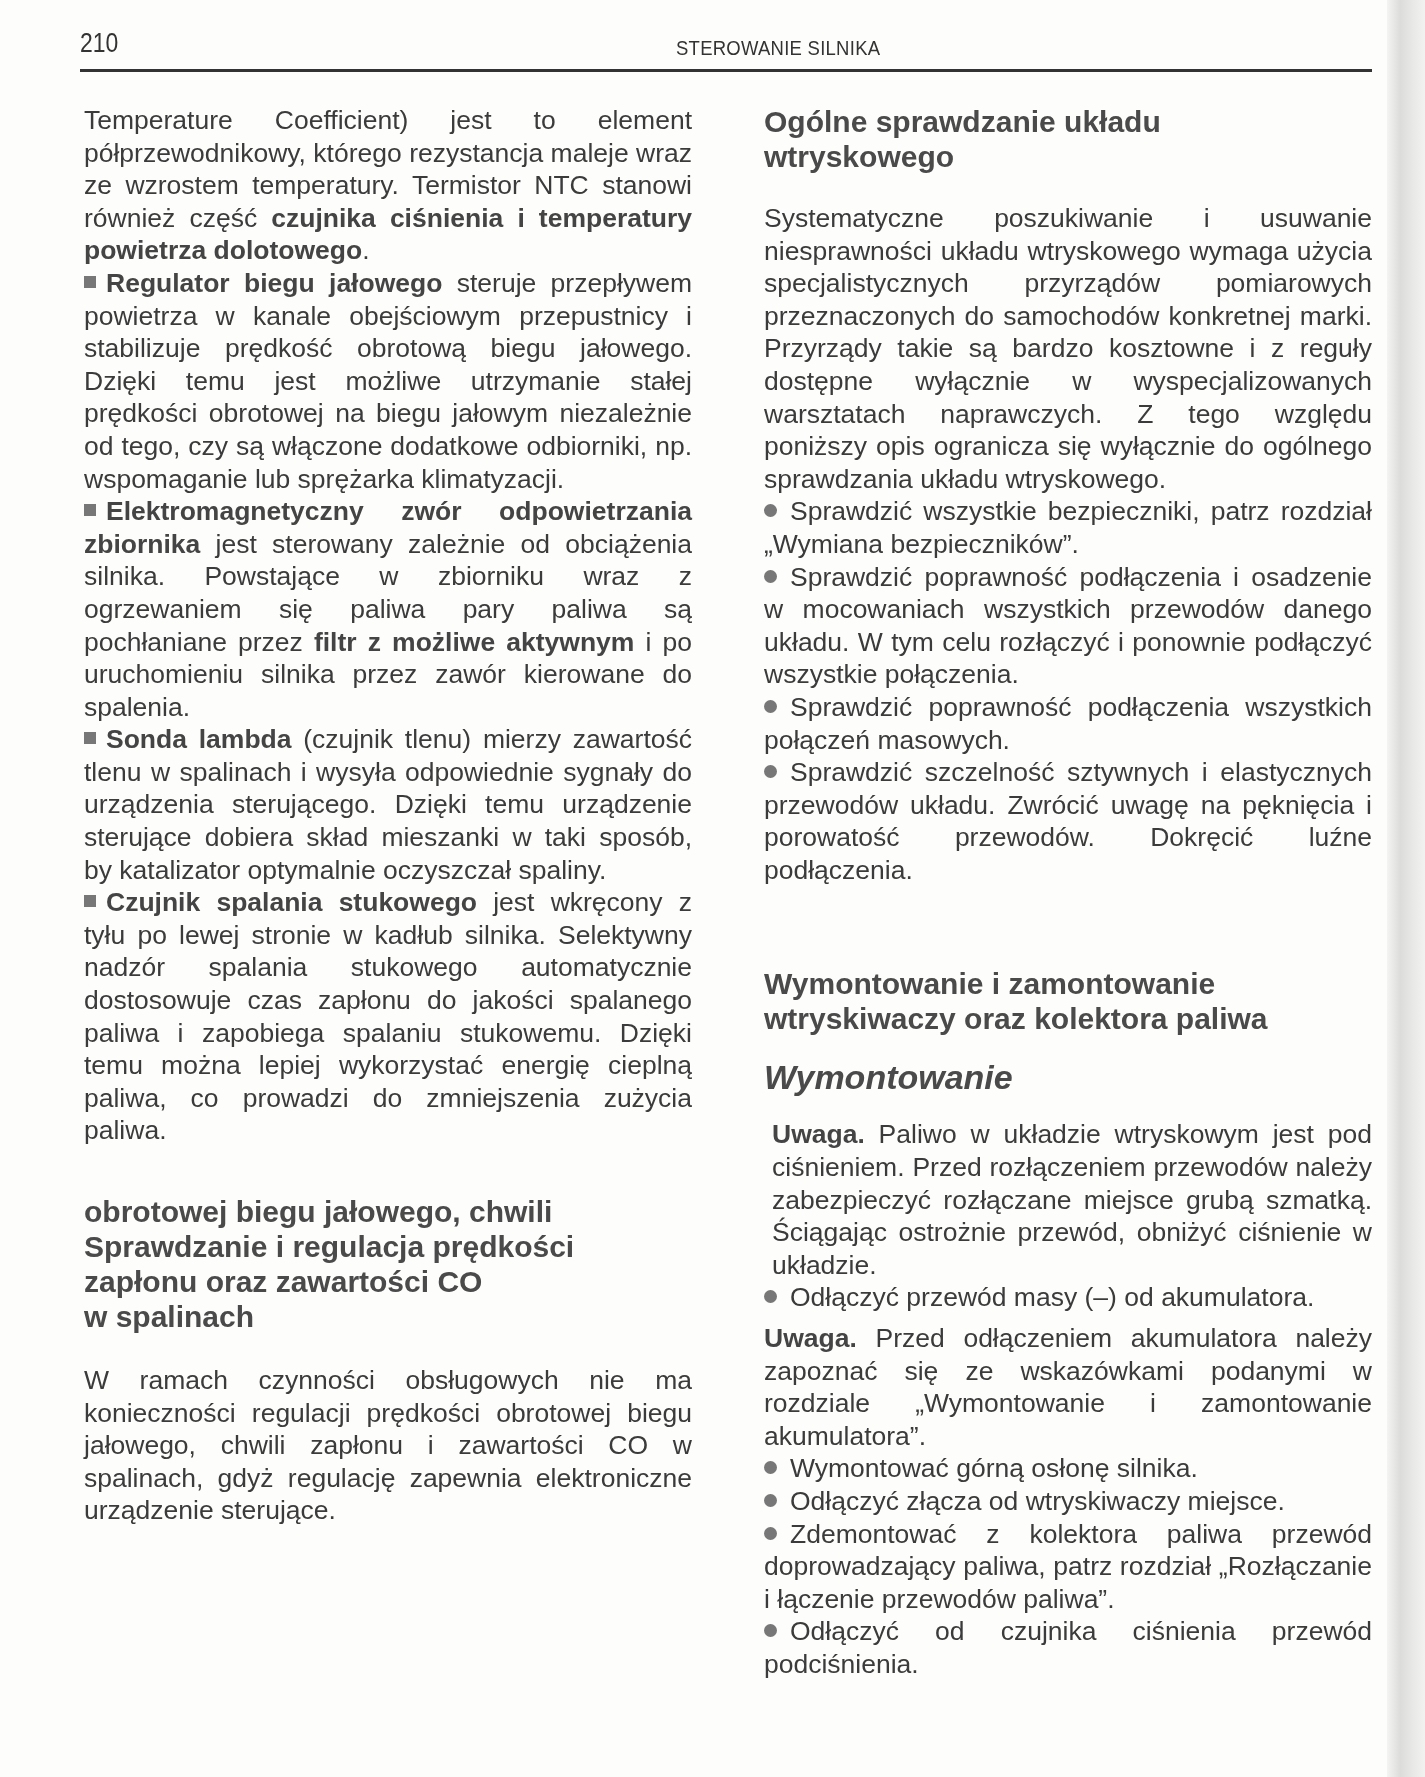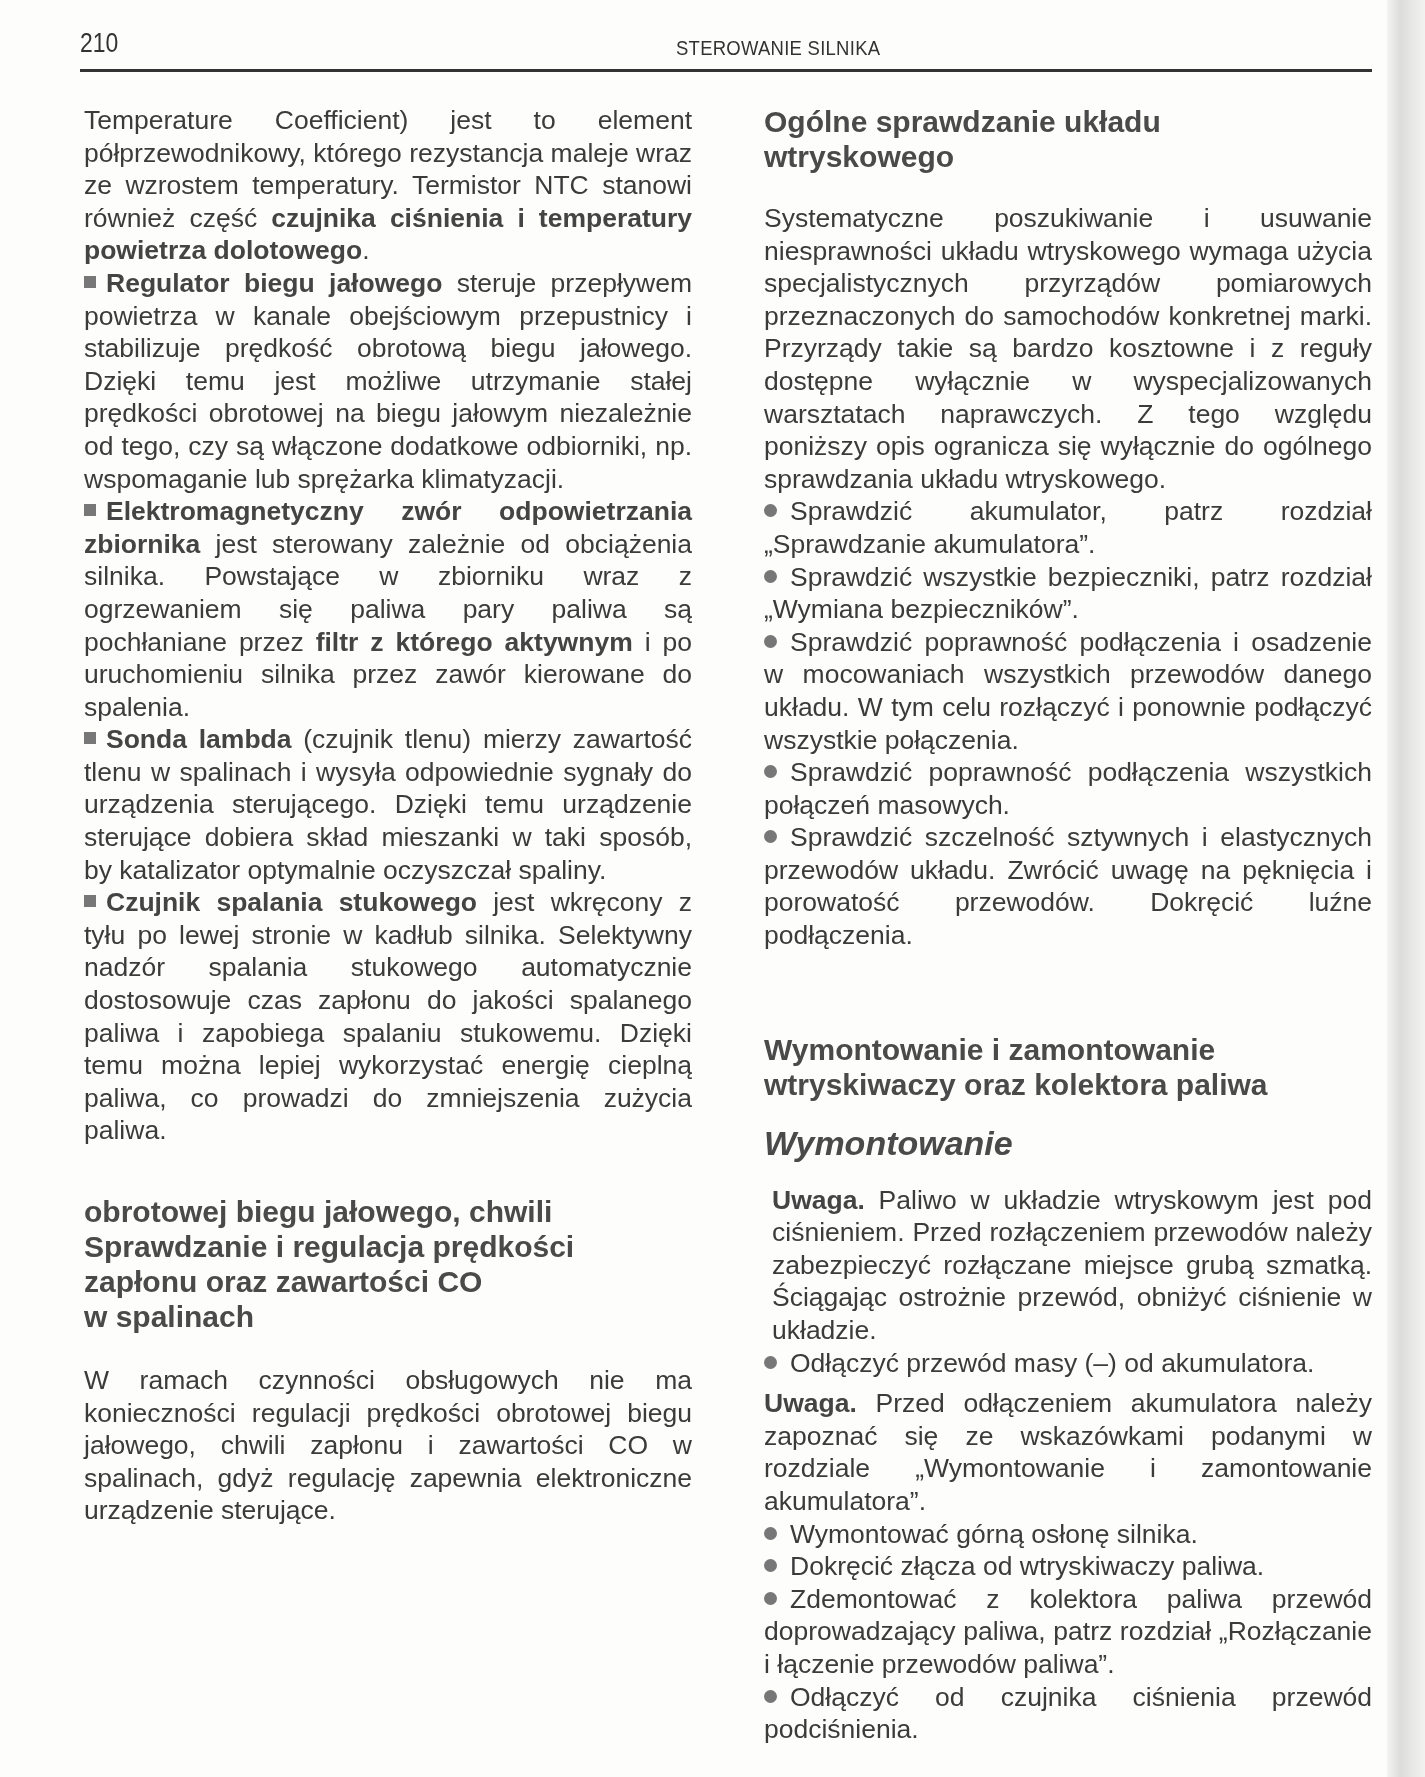--- a/index.html
+++ b/index.html
@@ -66,21 +66,21 @@
 <div class="col left">
   <p class="p">
     <span>Temperature Coefficient) jest to element półprzewodnikowy, którego rezystancja maleje wraz ze wzrostem temperatury. Termistor NTC stanowi również część </span><span class="b">czujnika ciśnienia i temperatury powietrza dolotowego</span><span>.</span>
   </p>
 
   <p class="p">
     <span class="bullet-sq"></span><span class="b">Regulator biegu jałowego</span><span> steruje przepływem powietrza w kanale obejściowym przepustnicy i stabilizuje prędkość obrotową biegu jałowego. Dzięki temu jest możliwe utrzymanie stałej prędkości obrotowej na biegu jałowym niezależnie od tego, czy są włączone dodatkowe odbiorniki, np. wspomaganie lub sprężarka klimatyzacji.</span>
   </p>
 
   <p class="p">
-    <span class="bullet-sq"></span><span class="b">Elektromagnetyczny zwór odpowietrzania zbiornika</span><span> jest sterowany zależnie od obciążenia silnika. Powstające w zbiorniku wraz z ogrzewaniem się paliwa pary paliwa są pochłaniane przez </span><span class="b">filtr z którego aktywnym</span><span> i po uruchomieniu silnika przez zawór kierowane do spalenia.</span>
+    <span class="bullet-sq"></span><span class="b">Elektromagnetyczny zwór odpowietrzania zbiornika</span><span> jest sterowany zależnie od obciążenia silnika. Powstające w zbiorniku wraz z ogrzewaniem się paliwa pary paliwa są pochłaniane przez </span><span class="b">filtr z możliwe aktywnym</span><span> i po uruchomieniu silnika przez zawór kierowane do spalenia.</span>
   </p>
 
   <p class="p">
     <span class="bullet-sq"></span><span class="b">Sonda lambda</span><span> (czujnik tlenu) mierzy zawartość tlenu w spalinach i wysyła odpowiednie sygnały do urządzenia sterującego. Dzięki temu urządzenie sterujące dobiera skład mieszanki w taki sposób, by katalizator optymalnie oczyszczał spaliny.</span>
   </p>
 
   <p class="p">
     <span class="bullet-sq"></span><span class="b">Czujnik spalania stukowego</span><span> jest wkręcony z tyłu po lewej stronie w kadłub silnika. Selektywny nadzór spalania stukowego automatycznie dostosowuje czas zapłonu do jakości spalanego paliwa i zapobiega spalaniu stukowemu. Dzięki temu można lepiej wykorzystać energię cieplną paliwa, co prowadzi do zmniejszenia zużycia paliwa.</span>
   </p>
 
@@ -95,21 +95,20 @@
 </div>
 
 <div class="col right">
   <h2>
     <span class="ls">Ogólne sprawdzanie układu</span>
     <span class="ls">wtryskowego</span>
   </h2>
 
   <p class="p" style="margin-top:28px;">Systematyczne poszukiwanie i usuwanie niesprawności układu wtryskowego wymaga użycia specjalistycznych przyrządów pomiarowych przeznaczonych do samochodów konkretnej marki. Przyrządy takie są bardzo kosztowne i z reguły dostępne wyłącznie w wyspecjalizowanych warsztatach naprawczych. Z tego względu poniższy opis ogranicza się wyłącznie do ogólnego sprawdzania układu wtryskowego.</p>
 
-  <p class="p"><span class="bullet-dot"></span><span>Sprawdzić akumulator, patrz rozdział „Sprawdzanie akumulatora”.</span></p>
   <p class="p"><span class="bullet-dot"></span><span>Sprawdzić wszystkie bezpieczniki, patrz rozdział „Wymiana bezpieczników”.</span></p>
   <p class="p"><span class="bullet-dot"></span><span>Sprawdzić poprawność podłączenia i osadzenie w mocowaniach wszystkich przewodów danego układu. W tym celu rozłączyć i ponownie podłączyć wszystkie połączenia.</span></p>
   <p class="p"><span class="bullet-dot"></span><span>Sprawdzić poprawność podłączenia wszystkich połączeń masowych.</span></p>
   <p class="p"><span class="bullet-dot"></span><span>Sprawdzić szczelność sztywnych i elastycznych przewodów układu. Zwrócić uwagę na pęknięcia i porowatość przewodów. Dokręcić luźne podłączenia.</span></p>
 
   <h2 style="margin-top:80px;">
     <span class="ls">Wymontowanie i zamontowanie</span>
     <span class="ls">wtryskiwaczy oraz kolektora paliwa</span>
   </h2>
 
@@ -118,16 +117,16 @@
   <p class="p" style="margin-top:24px;margin-left:8px;">
     <span class="b">Uwaga.</span><span> Paliwo w układzie wtryskowym jest pod ciśnieniem. Przed rozłączeniem przewodów należy zabezpieczyć rozłączane miejsce grubą szmatką. Ściągając ostrożnie przewód, obniżyć ciśnienie w układzie.</span>
   </p>
   <p class="p"><span class="bullet-dot"></span><span>Odłączyć przewód masy (–) od akumulatora.</span></p>
 
   <p class="p" style="margin-top:8px;">
     <span class="b">Uwaga.</span><span> Przed odłączeniem akumulatora należy zapoznać się ze wskazówkami podanymi w rozdziale „Wymontowanie i zamontowanie akumulatora”.</span>
   </p>
 
   <p class="p"><span class="bullet-dot"></span><span>Wymontować górną osłonę silnika.</span></p>
-  <p class="p"><span class="bullet-dot"></span><span>Dokręcić złącza od wtryskiwaczy paliwa.</span></p>
+  <p class="p"><span class="bullet-dot"></span><span>Odłączyć złącza od wtryskiwaczy miejsce.</span></p>
   <p class="p"><span class="bullet-dot"></span><span>Zdemontować z kolektora paliwa przewód doprowadzający paliwa, patrz rozdział „Rozłączanie i łączenie przewodów paliwa”.</span></p>
   <p class="p"><span class="bullet-dot"></span><span>Odłączyć od czujnika ciśnienia przewód podciśnienia.</span></p>
 </div>
 
 </body></html>

